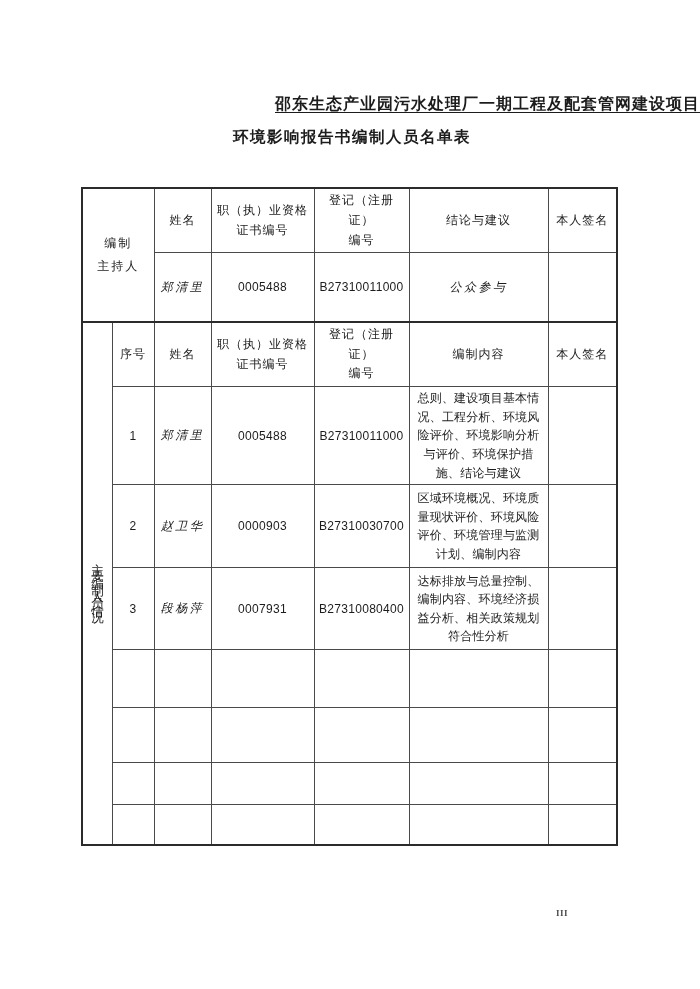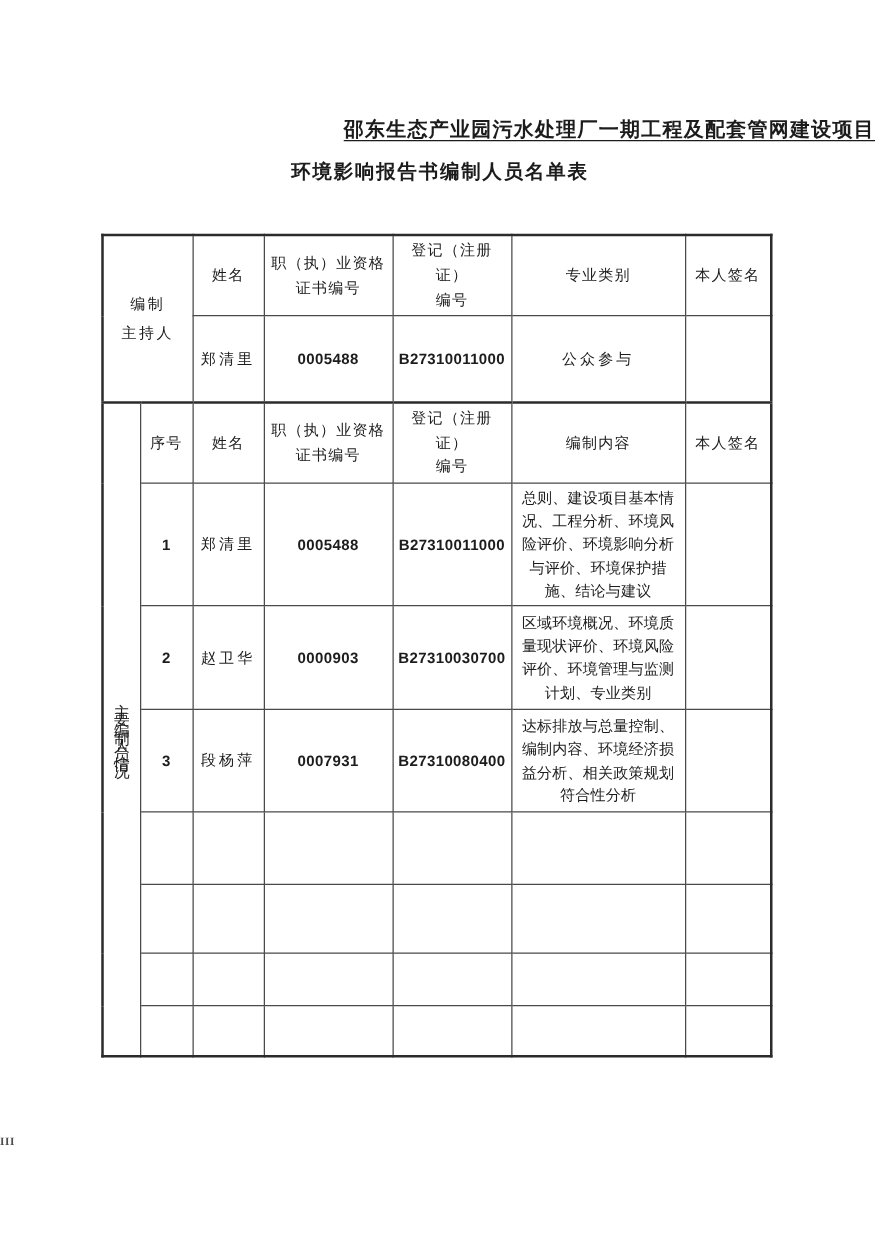--- a/index.html
+++ b/index.html
@@ -47,42 +47,42 @@
     line-height:1.65;
     letter-spacing:1px;
     font-size:11.5px;
   }
   td.host-label{
     white-space:pre-line;
     line-height:1.9;
     letter-spacing:2px;
     font-size:12px;
   }
-  td.name{letter-spacing:2.5px;font-size:12px;}
+  td.name{letter-spacing:2.5px;font-size:12px;font-style:italic;}
   td.num{
     font-family:"Liberation Sans","DejaVu Sans",sans-serif;
-    font-size:11px;letter-spacing:0.3px;font-weight:bold;
+    font-size:11px;letter-spacing:0.3px;
   }
   td.content{
     font-size:12px;line-height:1.55;
     padding:4px 3px;
     letter-spacing:0.2px;
   }
   td.vlabel{padding:0;}
   .vtext{
     writing-mode:vertical-lr;
     text-orientation:upright;
     letter-spacing:7px;
     font-size:12.5px;
     display:inline-block;
     line-height:1;
   }
   .page-number{
     position:absolute;top:908px;left:0;width:568px;
-    text-align:left;
+    text-align:right;
     font-size:9px;font-weight:bold;color:#4d4d4d;
     font-family:"Liberation Serif",serif;
     letter-spacing:0.5px;
   }
 </style>
 </head>
 <body>
 
 <div class="doc-title">
   <span class="underlined">邵东生态产业园污水处理厂一期工程及配套管网建设项目</span>
@@ -102,21 +102,21 @@
   <tbody>
 
     <tr class="rA">
       <td class="host-label" colspan="2" rowspan="2">编制
 主持人</td>
       <td class="hd">姓名</td>
       <td class="hd">职（执）业资格
 证书编号</td>
       <td class="hd">登记（注册证）
 编号</td>
-      <td class="hd">专业类别</td>
+      <td class="hd">结论与建议</td>
       <td class="hd">本人签名</td>
     </tr>
     <tr class="rB">
       <td class="name">郑清里</td>
       <td class="num">0005488</td>
       <td class="num">B27310011000</td>
       <td class="name">公众参与</td>
       <td></td>
     </tr>
 
@@ -139,21 +139,21 @@
       <td class="num">0005488</td>
       <td class="num">B27310011000</td>
       <td class="content">总则、建设项目基本情况、工程分析、环境风险评价、环境影响分析与评价、环境保护措施、结论与建议</td>
       <td></td>
     </tr>
     <tr class="r2">
       <td class="num">2</td>
       <td class="name">赵卫华</td>
       <td class="num">0000903</td>
       <td class="num">B27310030700</td>
-      <td class="content">区域环境概况、环境质量现状评价、环境风险评价、环境管理与监测计划、专业类别</td>
+      <td class="content">区域环境概况、环境质量现状评价、环境风险评价、环境管理与监测计划、编制内容</td>
       <td></td>
     </tr>
     <tr class="r3">
       <td class="num">3</td>
       <td class="name">段杨萍</td>
       <td class="num">0007931</td>
       <td class="num">B27310080400</td>
       <td class="content">达标排放与总量控制、编制内容、环境经济损益分析、相关政策规划符合性分析</td>
       <td></td>
     </tr>

